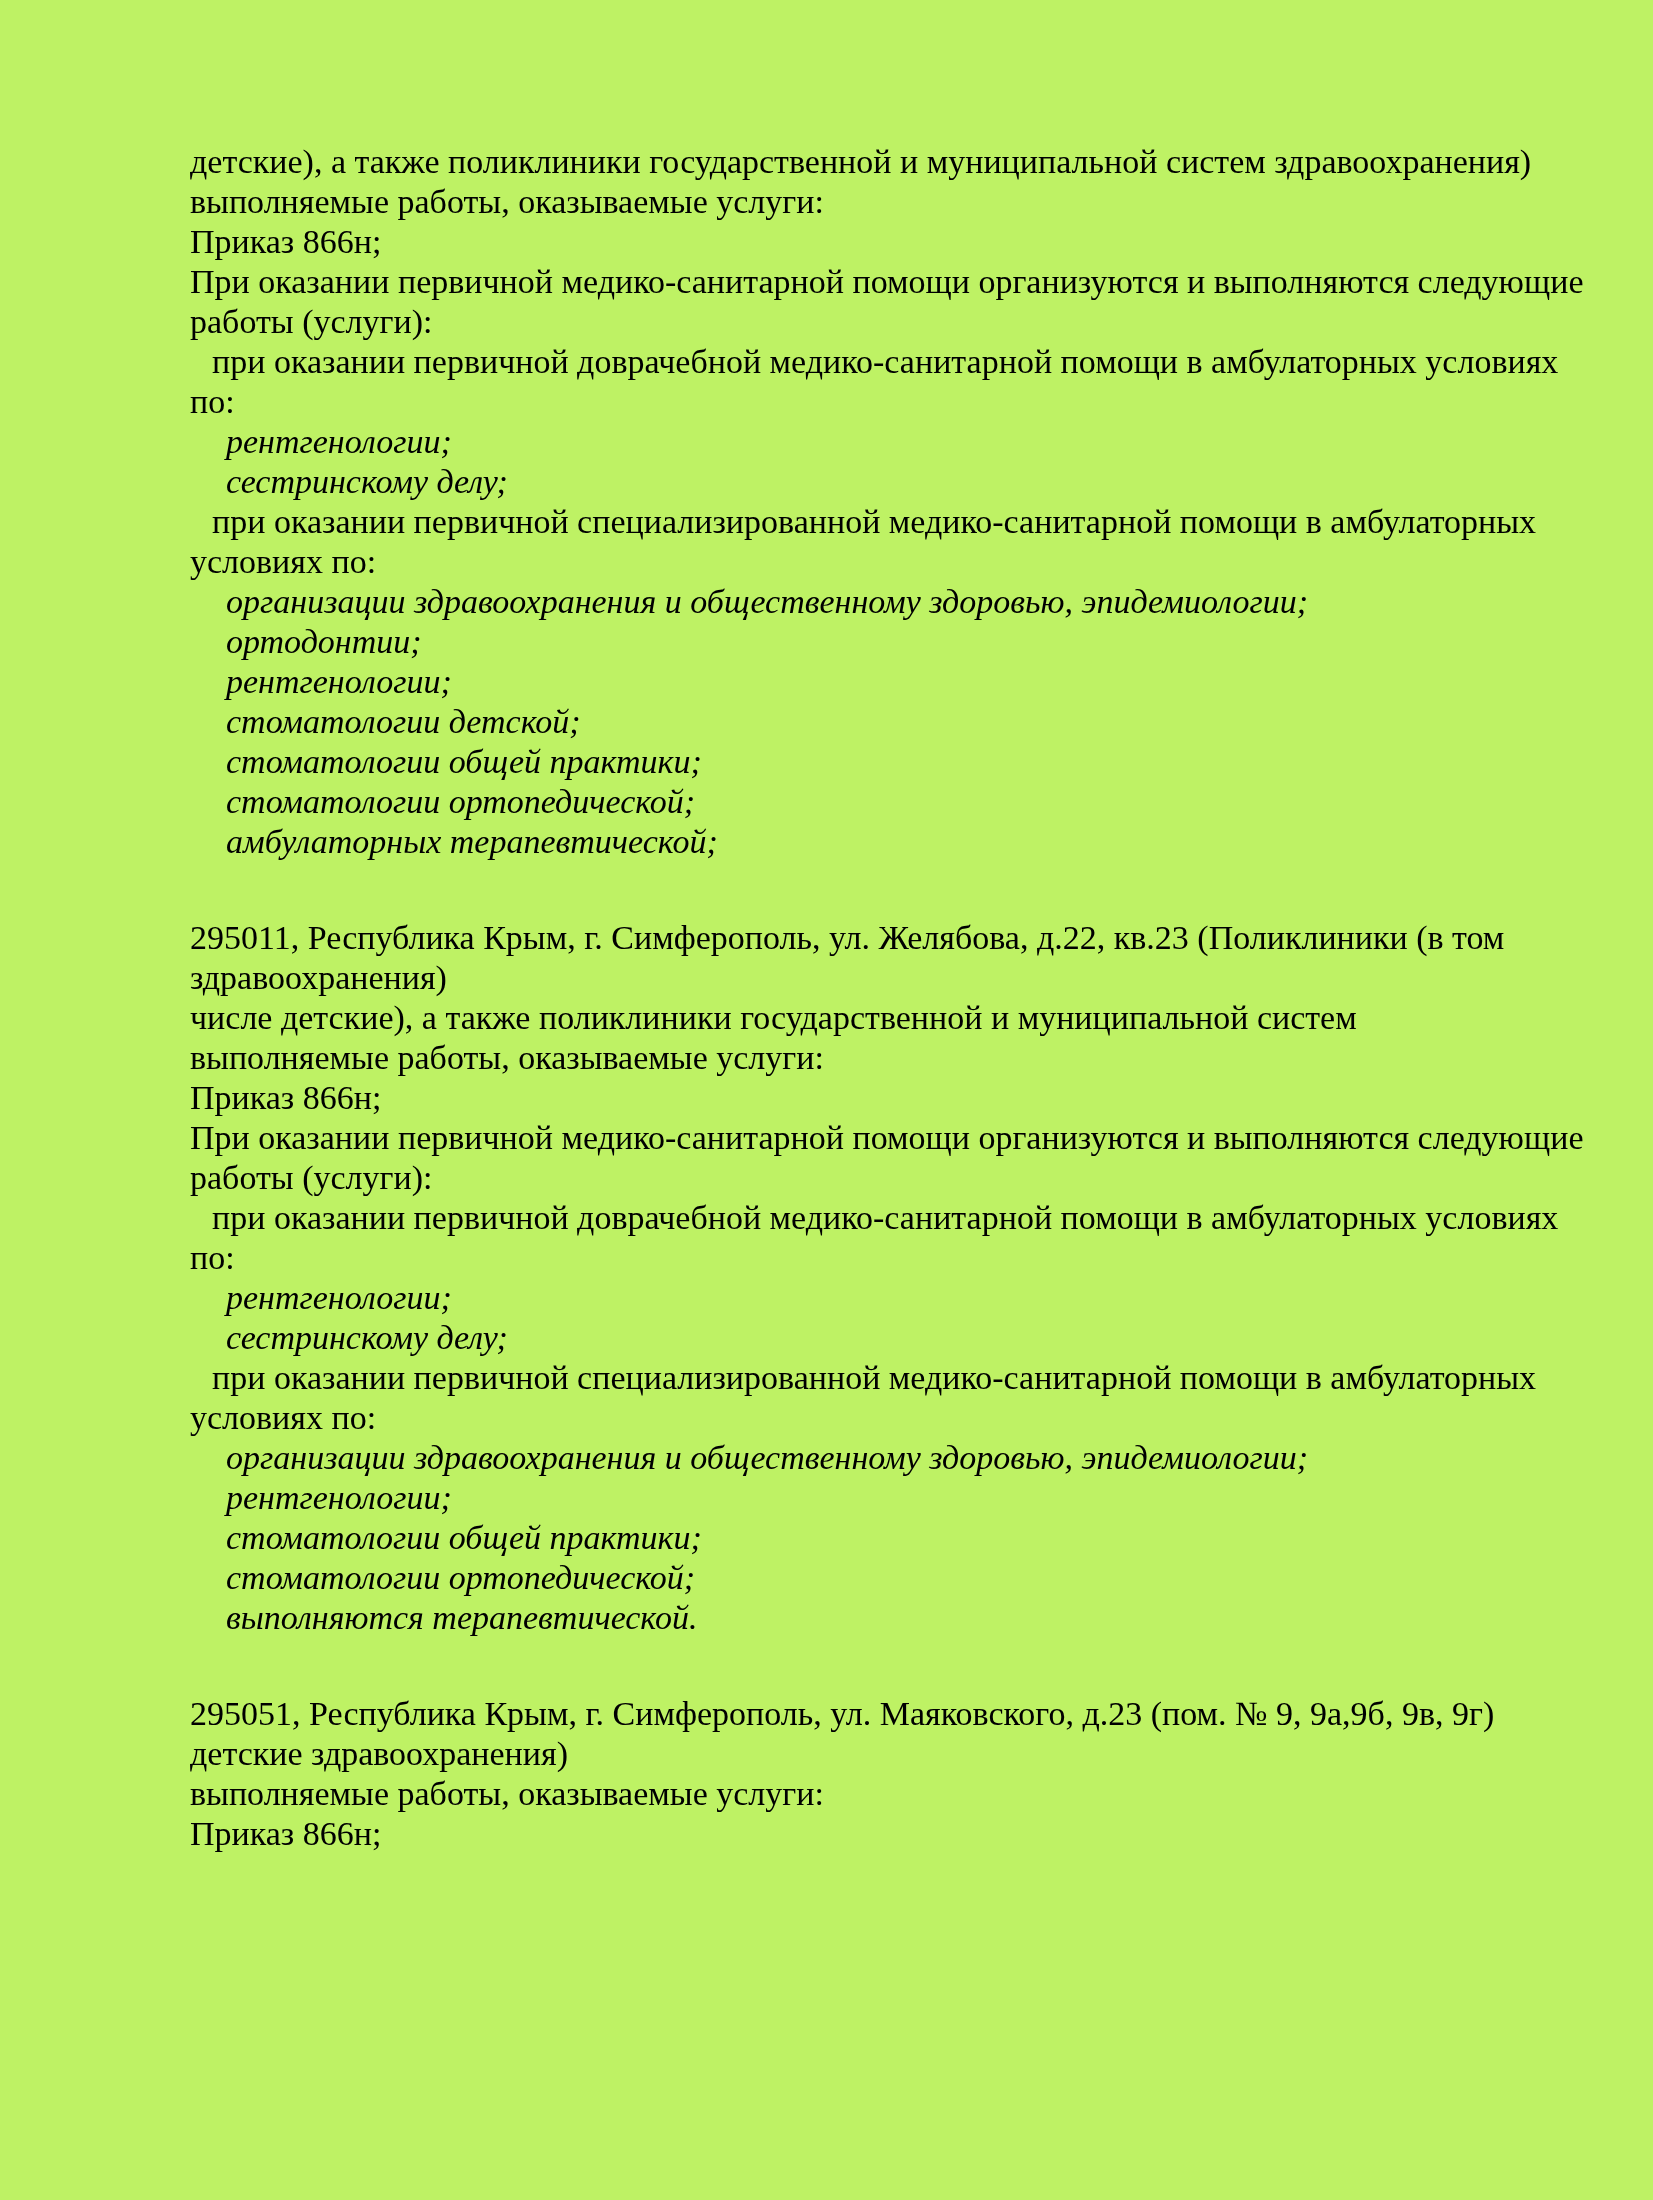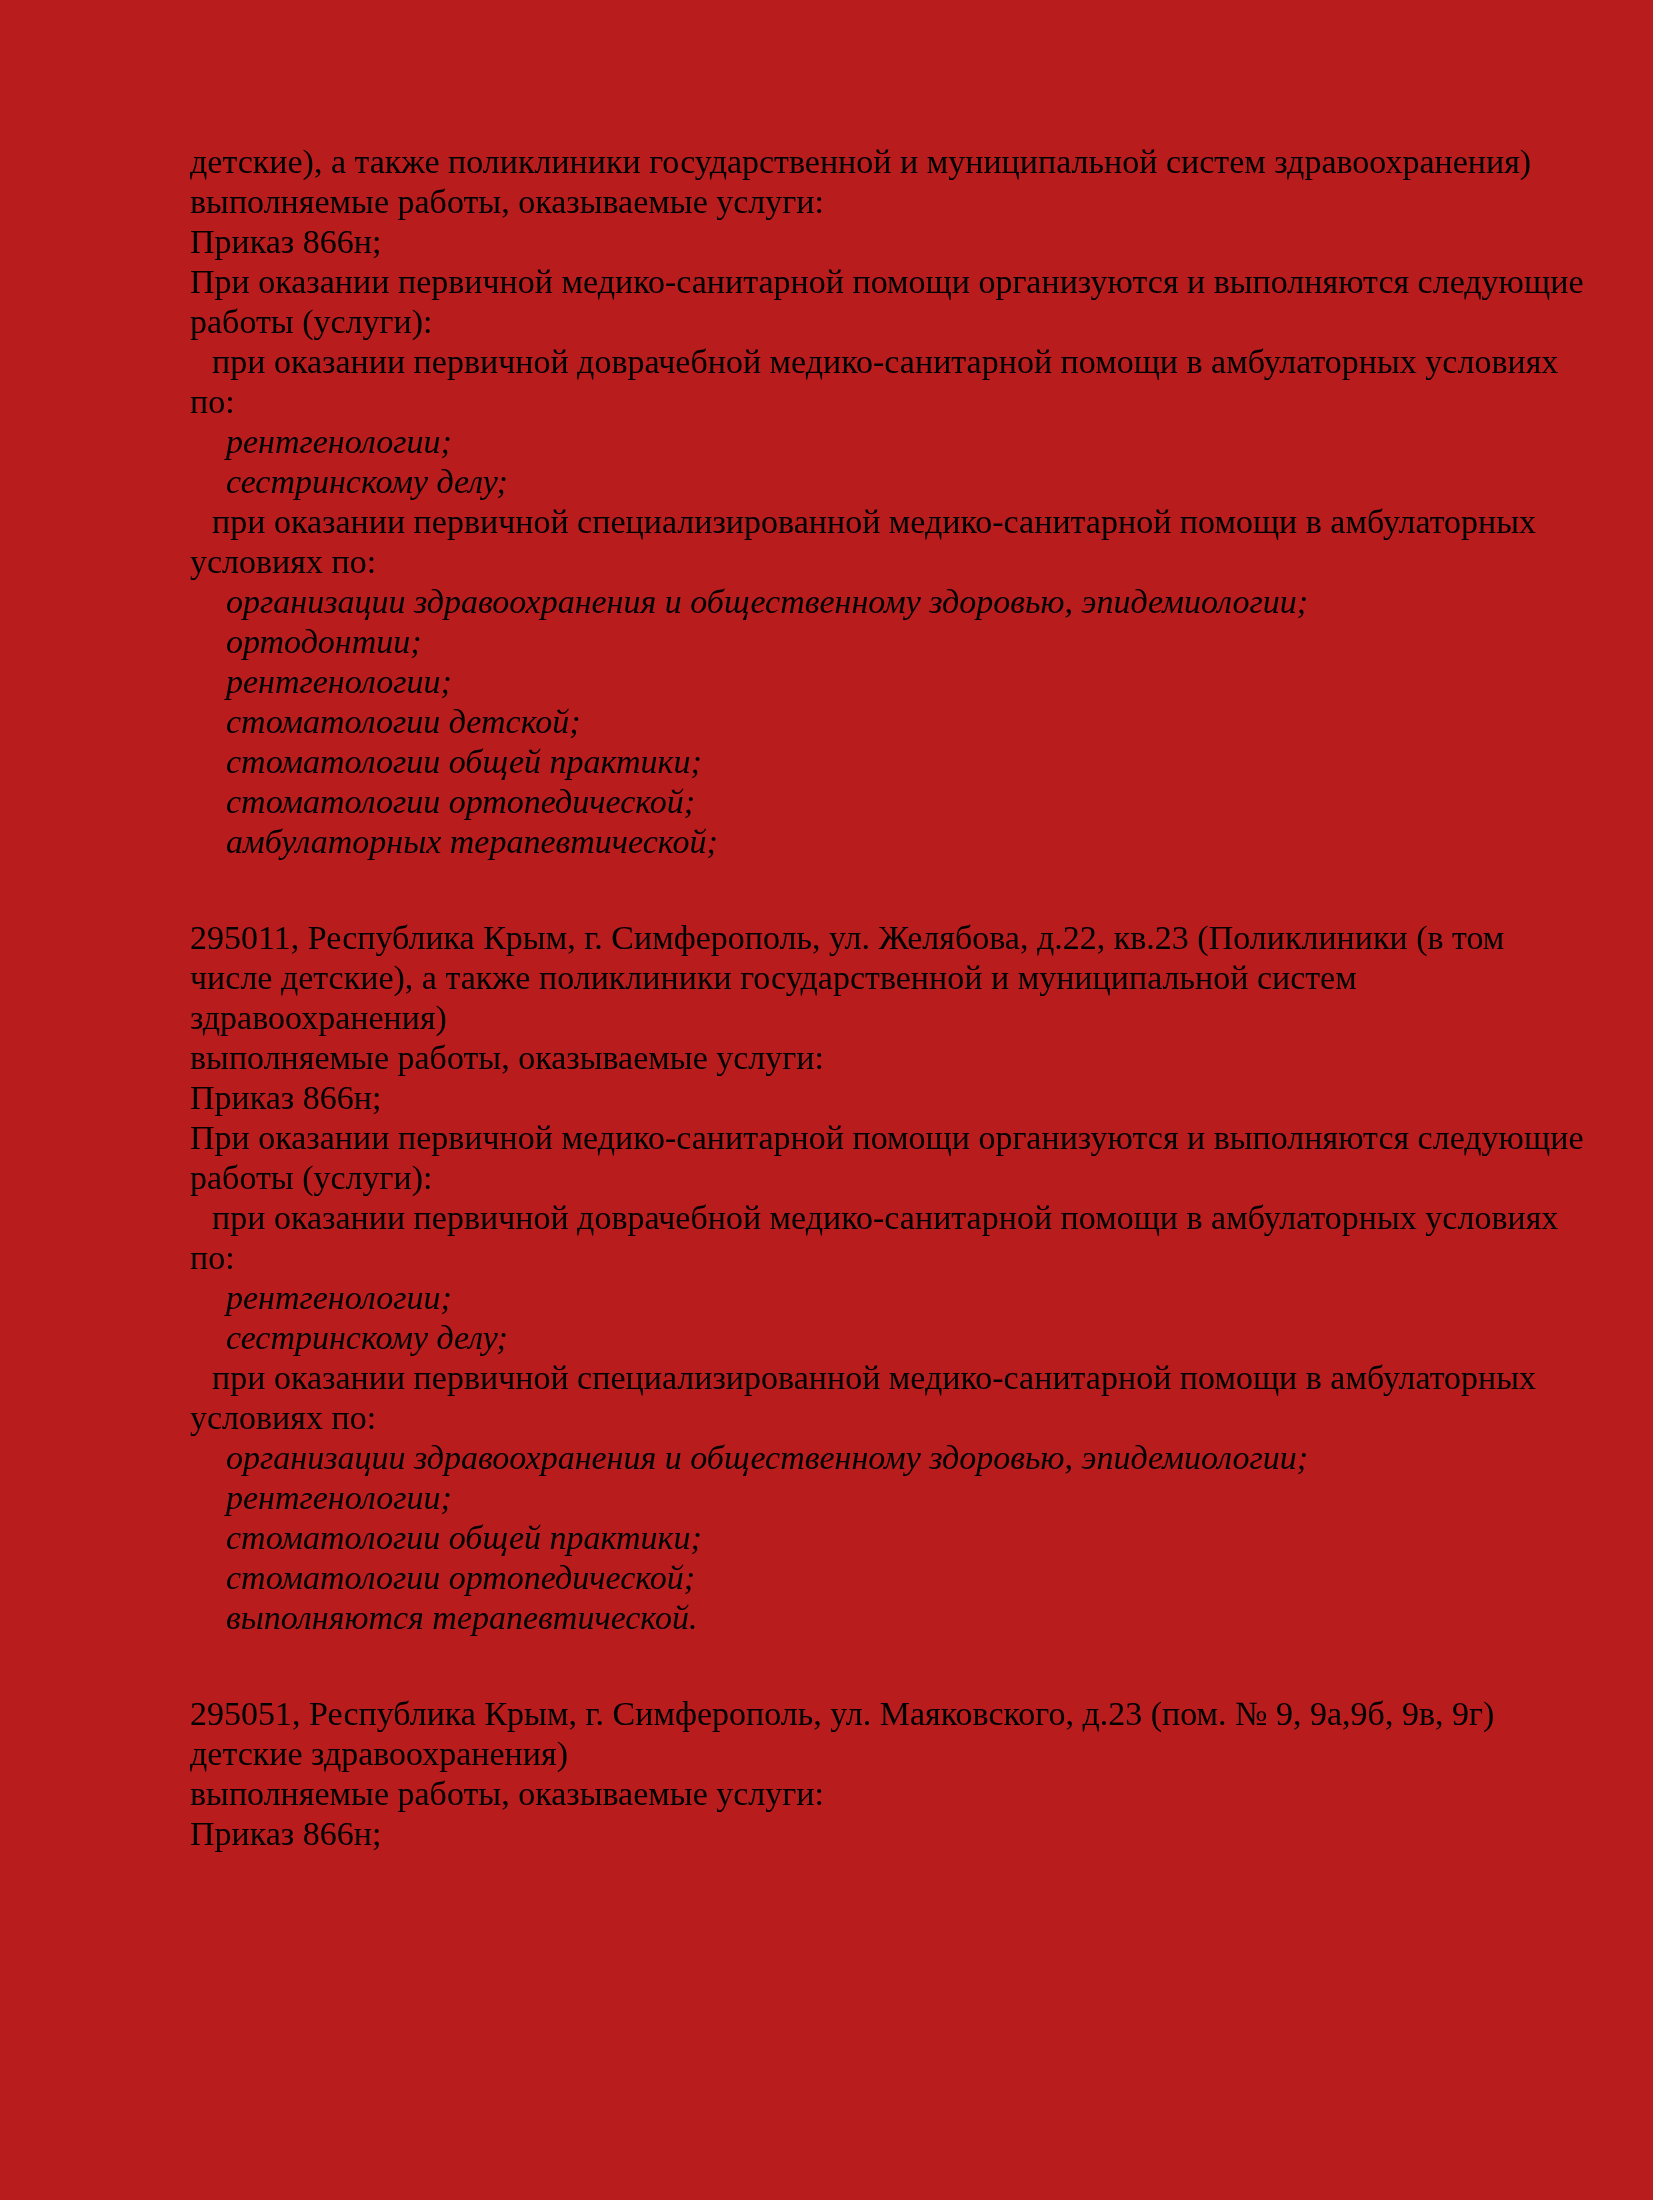--- a/index.html
+++ b/index.html
@@ -9,21 +9,21 @@
     background: #ffffff;
     color: #000000;
     font-family: "Liberation Serif", "DejaVu Serif", serif;
   }
   .page {
     box-sizing: border-box;
     width: 1653px;
     height: 2200px;
     padding: 142px 60px 0 190px;
     overflow: hidden;
-    background: #b91c1c;
+    background: #bef264;
   }
   .ln {
     height: 40px;
     line-height: 40px;
     font-size: 34px;
     white-space: nowrap;
   }
   .i1 { padding-left: 22px; }
   .i2 { padding-left: 36px; font-style: italic; }
   .para + .para { margin-top: 56px; }
@@ -49,22 +49,22 @@
     <div class="ln i2">ортодонтии;</div>
     <div class="ln i2">рентгенологии;</div>
     <div class="ln i2">стоматологии детской;</div>
     <div class="ln i2">стоматологии общей практики;</div>
     <div class="ln i2">стоматологии ортопедической;</div>
     <div class="ln i2">амбулаторных терапевтической;</div>
   </section>
 
   <section class="para">
     <div class="ln i0">295011, Республика Крым, г. Симферополь, ул. Желябова, д.22, кв.23 (Поликлиники (в том</div>
+    <div class="ln i0">здравоохранения)</div>
     <div class="ln i0">числе детские), а также поликлиники государственной и муниципальной систем</div>
-    <div class="ln i0">здравоохранения)</div>
     <div class="ln i0">выполняемые работы, оказываемые услуги:</div>
     <div class="ln i0">Приказ 866н;</div>
     <div class="ln i0">При оказании первичной медико-санитарной помощи организуются и выполняются следующие</div>
     <div class="ln i0">работы (услуги):</div>
     <div class="ln i1">при оказании первичной доврачебной медико-санитарной помощи в амбулаторных условиях</div>
     <div class="ln i0">по:</div>
     <div class="ln i2">рентгенологии;</div>
     <div class="ln i2">сестринскому делу;</div>
     <div class="ln i1">при оказании первичной специализированной медико-санитарной помощи в амбулаторных</div>
     <div class="ln i0">условиях по:</div>

